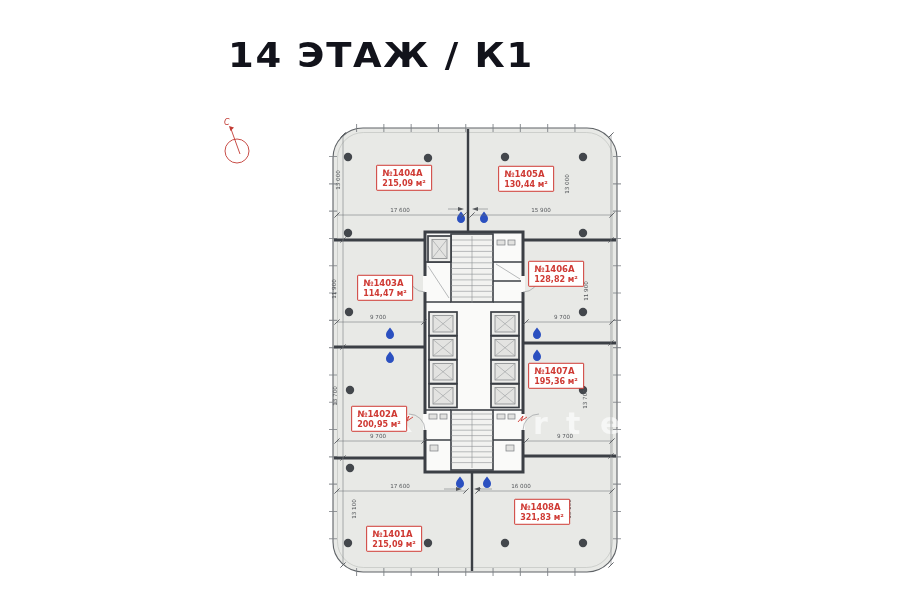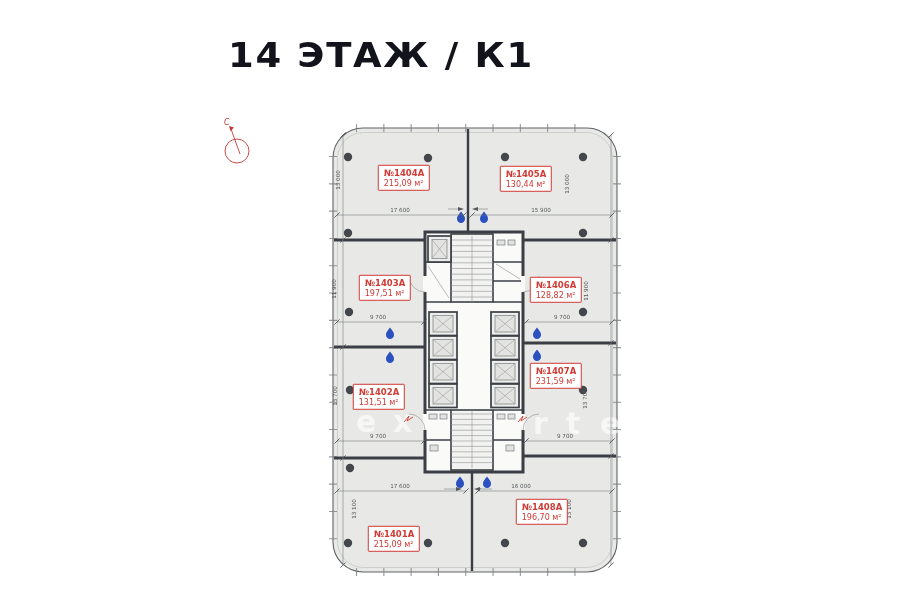--- a/index.html
+++ b/index.html
@@ -8,21 +8,21 @@
   .title{position:absolute;left:228px;top:36px;font-size:33px;font-weight:800;
          letter-spacing:1.5px;color:var(--title,#12131b);white-space:nowrap;
          transform:scaleX(1.12);transform-origin:left top;}
   svg.plan{position:absolute;left:0;top:0;}
   
   .ulabel{position:absolute;transform:translate(-50%,-50%);background:#fff;
           border:1.2px solid var(--red,#cf3a34);color:var(--red,#cf3a34);
           padding:2px 5px 1px;line-height:1.3;white-space:nowrap;
           border-radius:1px;}
   .unum{font-size:8.5px;font-weight:700;}
-  .uarea{font-size:8px;font-weight:400;}
+  .uarea{font-size:8px;font-weight:700;}
   
   .shell{fill:var(--fill,#e8e9e6);stroke:#5f6367;stroke-width:1.1;}
   .innerline{fill:none;stroke:#b6b9b5;stroke-width:.55;}
   .ticks{fill:none;stroke:#7c8084;stroke-width:8;stroke-dasharray:1.1 26.2;opacity:.8;}
   .wallh{stroke:var(--wall,#3b3f45);stroke-width:3;}
   .wallv{stroke:var(--wall,#3b3f45);stroke-width:2.4;}
   .corewall{fill:#fafaf9;stroke:var(--wall,#3b3f45);stroke-width:3;}
   .pwall{stroke:var(--wall,#3b3f45);stroke-width:1.5;fill:none;}
   .gapline{stroke:#fafaf9;stroke-width:4;}
   .arc{fill:none;stroke:#9b9ea1;stroke-width:.7;}
@@ -300,36 +300,36 @@
     <div class="ulabel" style="left:404px;top:178px">
       <div class="unum">№1404A</div>
       <div class="uarea">215,09 м²</div>
     </div>
     <div class="ulabel" style="left:526px;top:179px">
       <div class="unum">№1405A</div>
       <div class="uarea">130,44 м²</div>
     </div>
     <div class="ulabel" style="left:385px;top:288px">
       <div class="unum">№1403A</div>
-      <div class="uarea">197,51 м²</div>
-    </div>
-    <div class="ulabel" style="left:556px;top:290px">
+      <div class="uarea">114,47 м²</div>
+    </div>
+    <div class="ulabel" style="left:556px;top:274px">
       <div class="unum">№1406A</div>
       <div class="uarea">128,82 м²</div>
     </div>
-    <div class="ulabel" style="left:379px;top:397px">
+    <div class="ulabel" style="left:379px;top:419px">
       <div class="unum">№1402A</div>
-      <div class="uarea">131,51 м²</div>
+      <div class="uarea">200,95 м²</div>
     </div>
     <div class="ulabel" style="left:556px;top:376px">
       <div class="unum">№1407A</div>
-      <div class="uarea">231,59 м²</div>
+      <div class="uarea">195,36 м²</div>
     </div>
     <div class="ulabel" style="left:394px;top:539px">
       <div class="unum">№1401A</div>
       <div class="uarea">215,09 м²</div>
     </div>
     <div class="ulabel" style="left:542px;top:512px">
       <div class="unum">№1408A</div>
-      <div class="uarea">196,70 м²</div>
+      <div class="uarea">321,83 м²</div>
     </div>
   </div>
 </div>
 
 </body></html>

